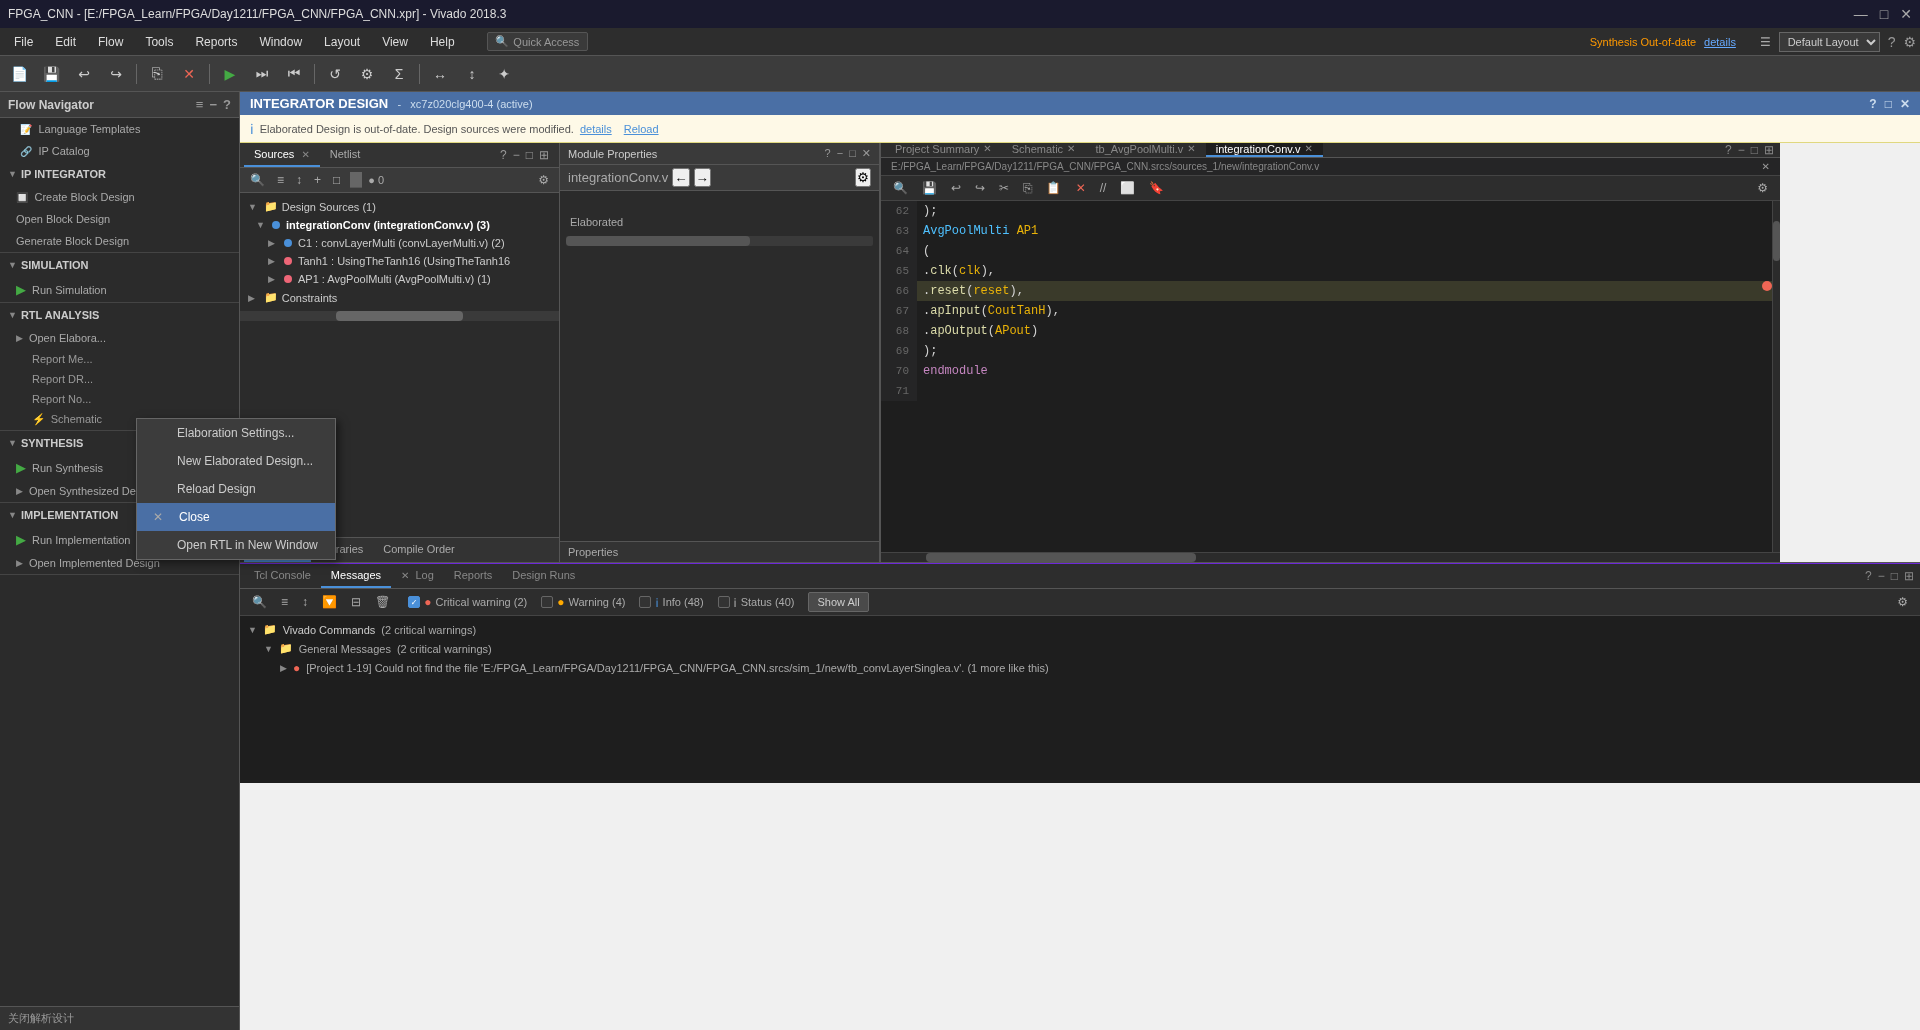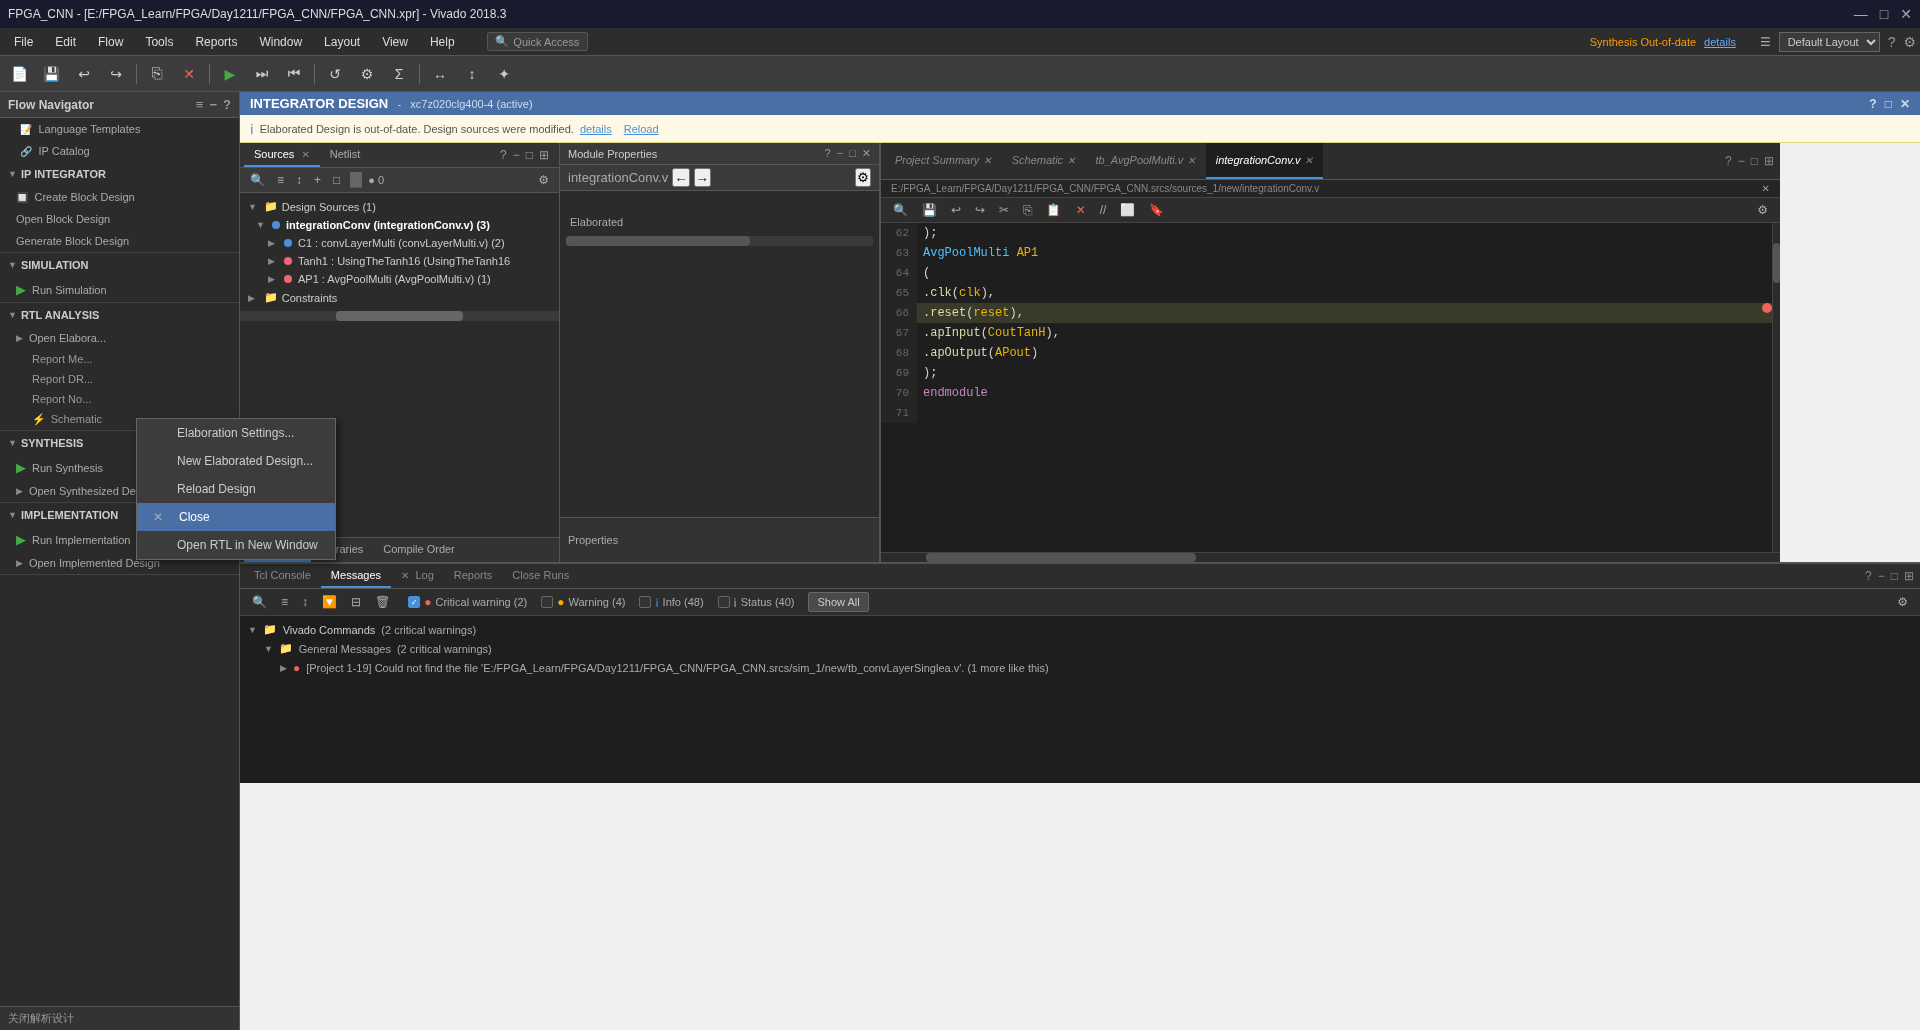--- a/index.html
+++ b/index.html
@@ -67,21 +67,21 @@
     .tree-item { padding: 3px 4px 3px 8px; color: #ccc; font-size: 11px; cursor: pointer; display: flex; align-items: center; gap: 4px; }
     .tree-item .expand { font-size: 9px; color: #888; width: 12px; }
     .tree-item .blue-dot { width: 8px; height: 8px; border-radius: 50%; background: #4a90d9; display: inline-block; margin-right: 2px; }
     .tree-item .orange-dot { width: 8px; height: 8px; border-radius: 50%; background: #e67; display: inline-block; margin-right: 2px; }
     .indent-1 { padding-left: 16px; }
     .indent-2 { padding-left: 28px; }
 
     
     #code-panel { width: 900px; display: flex; flex-direction: column; background: #1e1e1e; border-left: 1px solid #555; }
     #code-tabs { background: #2d2d2d; display: flex; align-items: center; border-bottom: 1px solid #555; padding-left: 4px; }
-    .code-tab { padding: 11px 10px; color: #888; font-size: 11px; cursor: pointer; border-bottom: 2px solid transparent; display: flex; align-items: center; gap: 4px; font-style: italic; }
+    .code-tab { padding: 0 10px; color: #888; font-size: 11px; cursor: pointer; border-bottom: 2px solid transparent; display: flex; gap: 4px; }
     .code-tab.active { color: #fff; border-bottom: 2px solid #4a90d9; background: #1e1e1e; }
     .code-tab .close-x { color: #888; font-size: 10px; cursor: pointer; }
     .code-path { background: #252526; padding: 3px 10px; font-size: 10px; color: #888; border-bottom: 1px solid #444; display: flex; align-items: center; justify-content: space-between; }
     .code-toolbar { background: #2d2d2d; padding: 3px 8px; display: flex; align-items: center; gap: 6px; border-bottom: 1px solid #444; }
     .code-toolbar .ct-btn { background: none; border: none; color: #aaa; cursor: pointer; font-size: 12px; padding: 2px 4px; border-radius: 2px; }
     .code-content { flex: 1; overflow: hidden; position: relative; }
     .code-line { display: flex; font-family: 'Courier New', monospace; font-size: 12px; line-height: 20px; }
     .code-line-num { width: 36px; text-align: right; padding-right: 8px; color: #666; font-size: 11px; background: #252526; user-select: none; flex-shrink: 0; }
     .code-line-content { padding-left: 6px; flex: 1; color: #d4d4d4; }
     .code-line.highlighted { background: #3a3a2a; }
@@ -406,21 +406,21 @@
         </div>
         <div style="flex:1; padding:6px; color:#aaa; font-size:11px;margin-top:15px;">
           <div style="padding:4px;">
             <span>Elaborated</span>
           </div>
 
           <div style="height:10px; background:#3a3a3a; margin-top:4px; position:relative; border-radius:2px;">
             <div style="position:absolute; left:0; top:0; width:60%; height:100%; background:#555; border-radius:4px;"></div>
           </div>
         </div>
-        <div style="background:#333; border-top:1px solid #555; padding: 16px 8px; font-size:11px; color:#aaa;">
+        <div style="background:#333; border-top:1px solid #555; padding: 4px 8px; font-size:11px; color:#aaa;">
           <span>Properties</span>
         </div>
       </div>
 
       <div id="code-panel">
         <div id="code-tabs">
           <div class="code-tab">
             Project Summary
             <span class="close-x">✕</span>
           </div>
@@ -529,21 +529,21 @@
     </div>
 
     <div id="bottom-panel">
       <div id="bottom-tabs">
         <div class="bottom-tab">Tcl Console</div>
         <div class="bottom-tab active">Messages</div>
         <div class="bottom-tab">
           <span style="font-size:10px; margin-right:2px;">✕</span>Log
         </div>
         <div class="bottom-tab">Reports</div>
-        <div class="bottom-tab">Close Runs</div>
+        <div class="bottom-tab">Design Runs</div>
         <div style="margin-left:auto; display:flex; align-items:center; gap:6px; padding-right:6px;">
           <span style="color:#888; cursor:pointer; font-size:12px;">?</span>
           <span style="color:#888; cursor:pointer; font-size:12px;">−</span>
           <span style="color:#888; cursor:pointer; font-size:12px;">□</span>
           <span style="color:#888; cursor:pointer; font-size:12px;">⊞</span>
         </div>
       </div>
       <div class="bottom-toolbar">
         <button class="bt-btn">🔍</button>
         <button class="bt-btn">≡</button>

